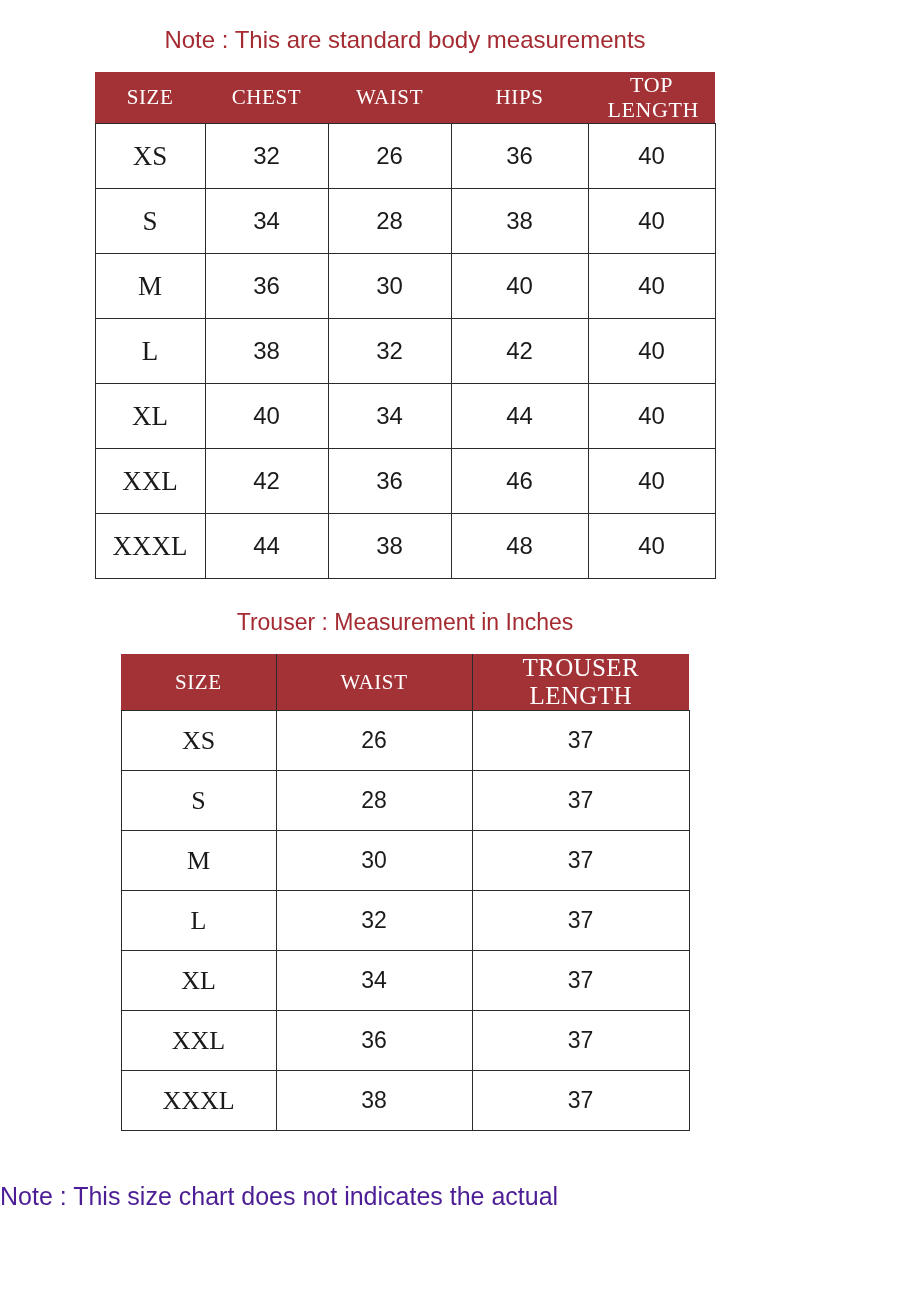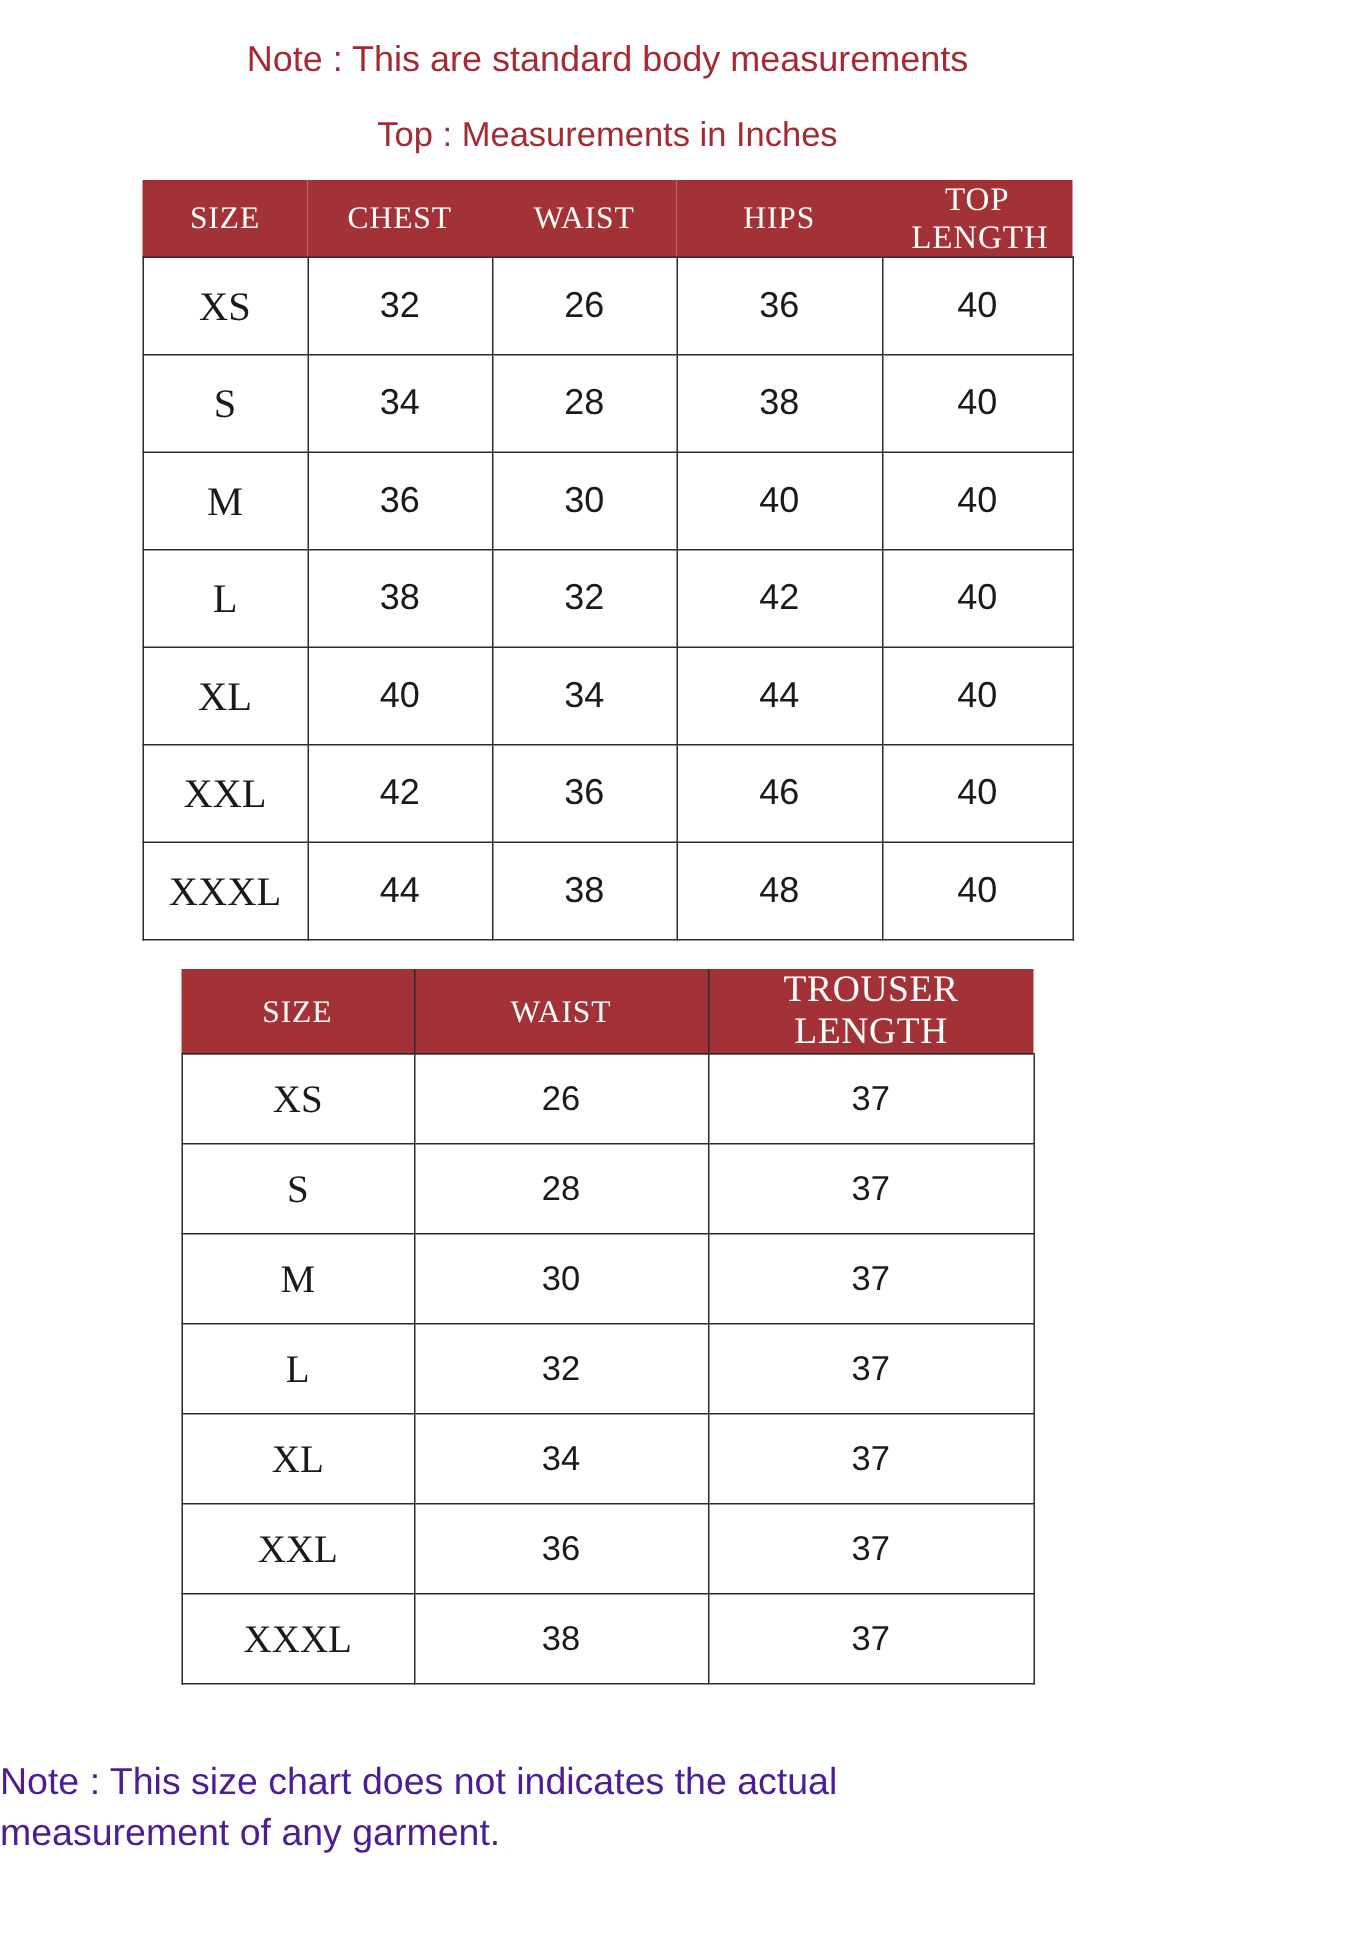--- a/index.html
+++ b/index.html
@@ -100,21 +100,20 @@
     line-height: 34px;
   }
 </style>
 </head>
 <body>
 
 <div class="page">
 
   <div class="note-top">Note : This are standard body measurements</div>
 
-  <div class="section-title">Top : Measurements in Inches</div>
 
   <table class="top-table">
     <colgroup>
       <col class="c-size">
         <col class="c-chest">
         <col class="c-waist">
         <col class="c-hips">
         <col class="c-toplen">
     </colgroup>
     <thead>
@@ -172,20 +171,21 @@
       <tr>
         <td class="size-cell">XXXL</td>
         <td class="num-cell">44</td>
         <td class="num-cell">38</td>
         <td class="num-cell">48</td>
         <td class="num-cell">40</td>
       </tr>
     </tbody>
   </table>
 
+  <div class="section-title" style="margin-top:30px;">Trouser : Measurement in Inches</div>
 
   <table class="trouser-table">
     <colgroup>
       <col class="c-size">
         <col class="c-waist">
         <col class="c-trouser">
     </colgroup>
     <thead>
       <tr>
         <th>SIZE</th>
@@ -227,16 +227,15 @@
       <tr>
         <td class="size-cell">XXXL</td>
         <td class="num-cell">38</td>
         <td class="num-cell">37</td>
       </tr>
     </tbody>
   </table>
 
   <div class="note-bottom">
     <span>Note : This size chart does not indicates the actual</span><br>
-    <span>measurement of any garment.</span>
   </div>
 
 </div>
 
 </body></html>

